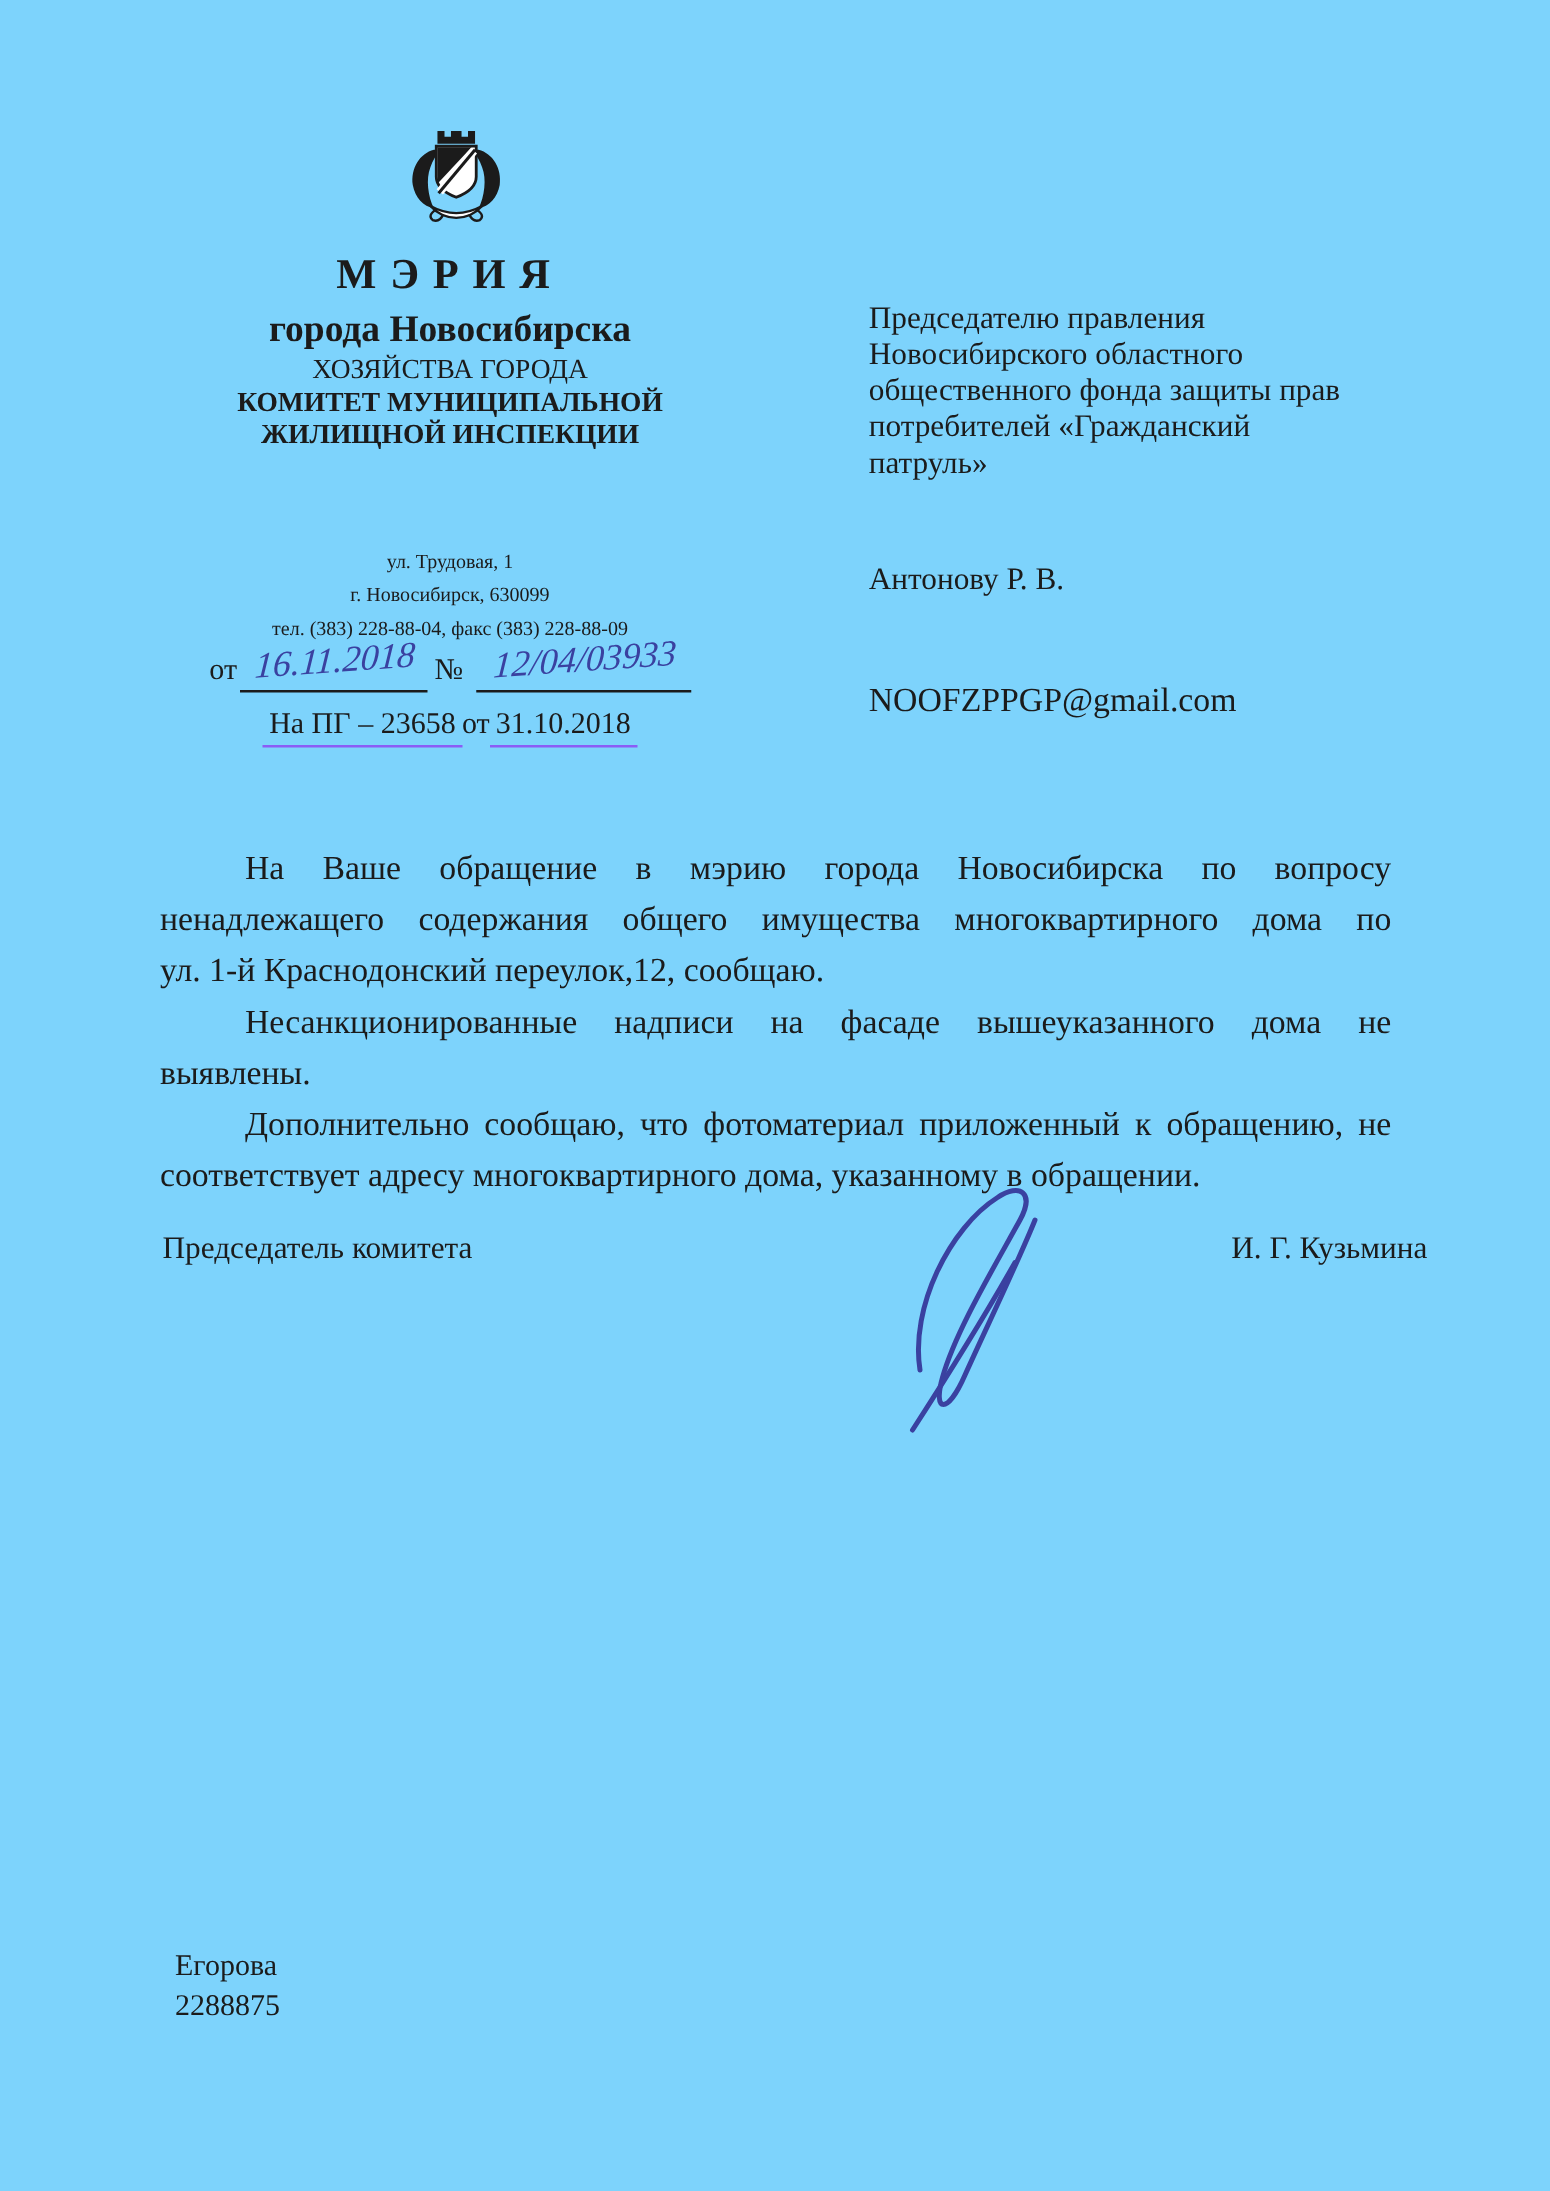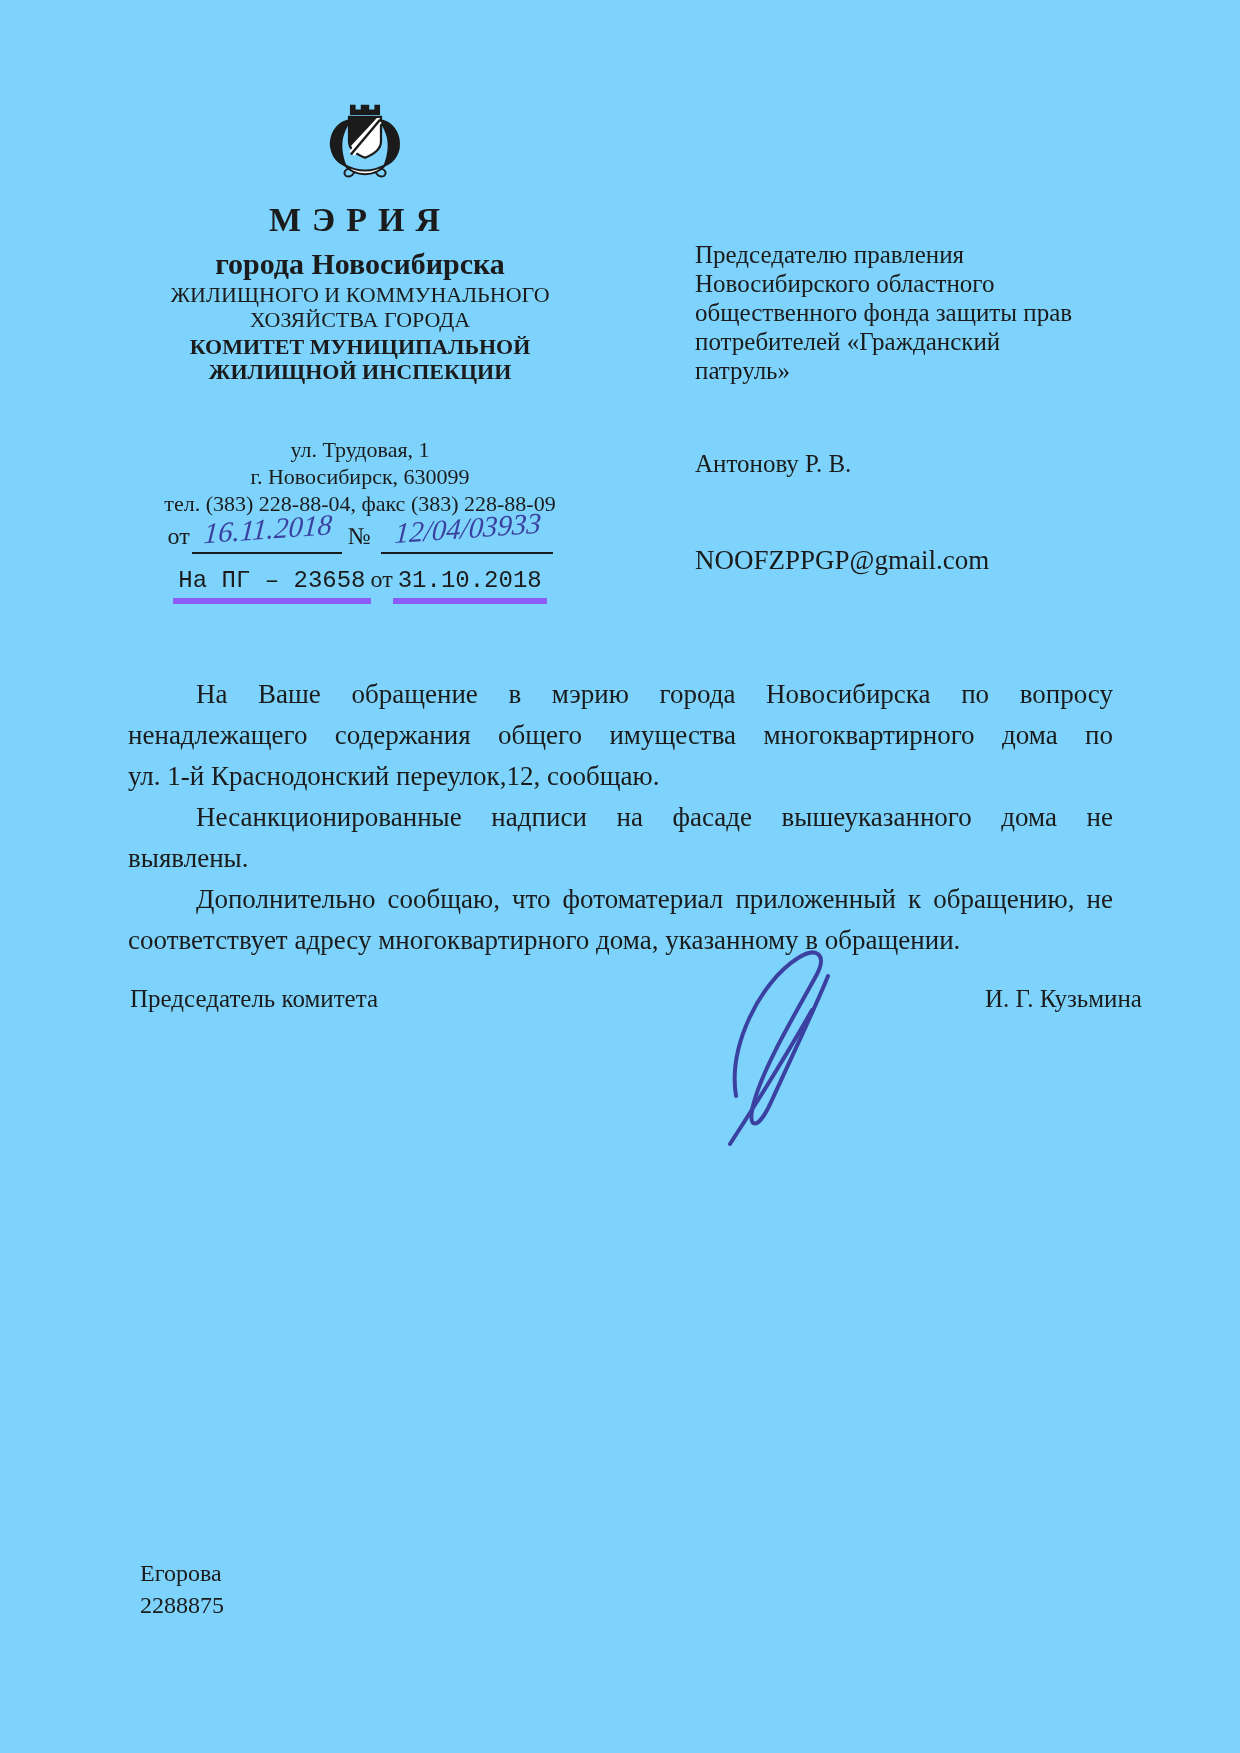--- a/index.html
+++ b/index.html
@@ -14,36 +14,36 @@
   }
   
   .emblem{position:absolute;left:318px;top:100px;width:94px;height:94px;}
   .org{position:absolute;left:115px;top:200px;width:490px;text-align:center;}
   .org-title{font-size:34px;font-weight:bold;letter-spacing:11px;line-height:40px;}
   .org-sub{font-size:30px;font-weight:bold;line-height:36px;margin-top:6px;}
   .dept{font-size:22px;line-height:25px;}
   .dept-first{margin-top:4px;}
   .comm{font-size:22px;font-weight:bold;line-height:25px;}
   .comm-first{margin-top:2px;}
-  .addr{position:absolute;left:115px;top:436px;width:490px;text-align:center;font-size:22px;line-height:27px;}
+  .addr{position:absolute;left:115px;top:436px;width:490px;text-align:center;font-size:16px;line-height:27px;}
   .fromline{position:absolute;left:115px;top:518px;width:490px;text-align:center;font-size:24px;line-height:36px;white-space:nowrap;}
   .uline{display:inline-block;border-bottom:2px solid #1b1b1b;height:32px;vertical-align:bottom;position:relative;}
   .uline.date{width:150px;margin-left:2px;margin-right:6px;}
   .uline.num{width:172px;margin-left:10px;}
   .hand{
     position:absolute;left:0;bottom:0;width:100%;
     font-style:italic;
     color:#3a41a0;
     font-size:29px;
     transform:rotate(-4deg) skewX(-8deg);
     transform-origin:left bottom;
     white-space:nowrap;
   }
   .refline{position:absolute;left:115px;top:562px;width:490px;text-align:center;font-size:24px;line-height:34px;white-space:nowrap;}
-  .uline2{display:inline-block;border-bottom:6px solid #8b5cf6;padding:0 5px;font-family:Liberation Mono, monospace;}
+  .uline2{display:inline-block;border-bottom:2px solid #8b5cf6;padding:0 5px;}
   
   .addressee{position:absolute;left:695px;top:240px;width:420px;font-size:25px;line-height:29px;}
   .addressee-name{position:absolute;left:695px;top:450px;font-size:25px;}
   .addressee-email{position:absolute;left:695px;top:545px;font-size:27px;}
   
   .body{position:absolute;left:128px;top:674px;width:985px;font-size:27px;line-height:41px;}
   .bline{width:100%;}
   .bline.just{text-align:justify;text-align-last:justify;}
   .bline.indent{text-indent:68px;}
   
@@ -69,21 +69,20 @@
     <path d="M36 57 L65 22" stroke="#ffffff" stroke-width="7" fill="none"></path>
     <path d="M35 58 L66 21" stroke="#1b1b1b" stroke-width="2.6" fill="none"></path>
     <path d="M28 69 Q50 81 72 69 Q63 79 50 79 Q37 79 28 69 Z" fill="#ffffff" stroke="#1b1b1b" stroke-width="2"></path>
     <path d="M33 72 q-8 5 -3 9 q6 2 9 -5" fill="none" stroke="#1b1b1b" stroke-width="2"></path>
     <path d="M67 72 q8 5 3 9 q-6 2 -9 -5" fill="none" stroke="#1b1b1b" stroke-width="2"></path>
   </svg>
 
   <div class="org">
     <div class="org-title">МЭРИЯ</div>
     <div class="org-sub">города Новосибирска</div>
-    <div class="dept">ЖИЛИЩНОГО И КОММУНАЛЬНОГО</div>
     <div class="dept">ХОЗЯЙСТВА ГОРОДА</div>
     <div class="comm comm-first">КОМИТЕТ МУНИЦИПАЛЬНОЙ</div>
     <div class="comm">ЖИЛИЩНОЙ ИНСПЕКЦИИ</div>
   </div>
 
   <div class="addr">
     <div>ул. Трудовая, 1</div>
     <div>г. Новосибирск, 630099</div>
     <div>тел. (383) 228-88-04, факс (383) 228-88-09</div>
   </div>

